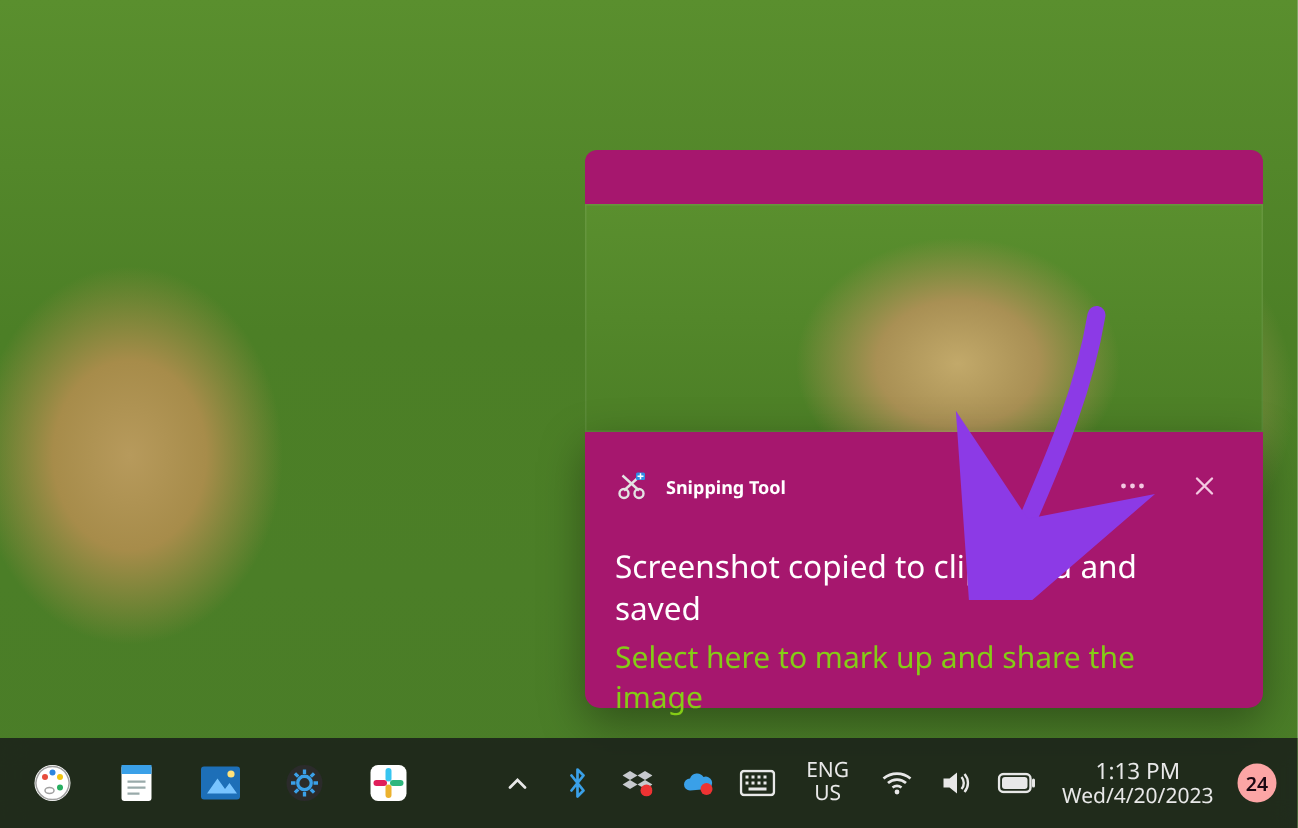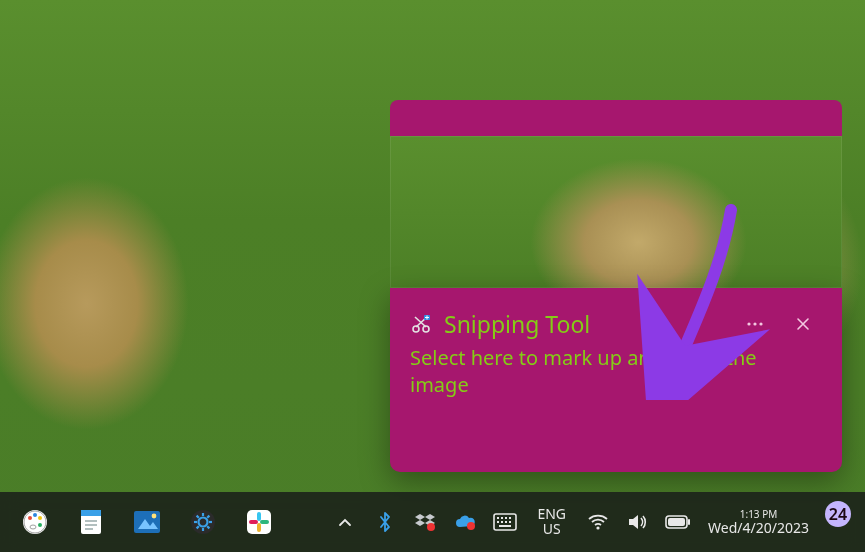--- a/index.html
+++ b/index.html
@@ -31,21 +31,21 @@
 
   
   .toast {
     position: absolute; left: 390px; top: 288px; width: 452px; height: 184px;
     background: #a6176e; border-radius: 0 0 10px 10px;
     color: #fff; padding: 20px 24px 22px 20px;
     box-shadow: 0 10px 30px rgba(0,0,0,.35);
   }
   .toast-header { display: flex; align-items: center; gap: 12px; height: 32px; }
   .toast-icon { width: 22px; height: 22px; display: flex; align-items: center; justify-content: center; }
-  .toast-app-name { font-size: 23px; font-weight: 400; color: #84cc16; }
+  .toast-app-name { font-size: 12px; font-weight: 700; color: #ffffff; }
   .toast-actions { margin-left: auto; display: flex; align-items: center; gap: 18px; }
   .toast-more, .toast-close {
     width: 30px; height: 30px; display: flex; align-items: center; justify-content: center;
     border-radius: 4px; cursor: pointer; color: #f6c6e2;
   }
   .toast-title { margin-top: 24px; font-size: 21px; font-weight: 400; color: #fff; }
   .toast-body  { margin-top: 4px; font-size: 20px; font-weight: 400; color: #84cc16; }
 
   
   .arrow-svg { position: absolute; left: 636px; top: 200px; width: 140px; height: 200px; pointer-events: none; }
@@ -59,34 +59,34 @@
   }
   .tb-left { display: flex; align-items: center; gap: 14px; padding-left: 14px; }
   .tb-icon {
     width: 42px; height: 42px; border-radius: 6px;
     display: flex; align-items: center; justify-content: center;
     cursor: pointer;
   }
 
   .tb-spacer { flex: 1; }
 
-  .tb-tray { display: flex; align-items: flex-start; gap: 12px; padding-right: 14px; color: #e8e8e8; }
+  .tb-tray { display: flex; align-items: center; gap: 12px; padding-right: 14px; color: #e8e8e8; }
   .tray-btn {
     min-width: 28px; height: 42px; border-radius: 4px;
     display: flex; align-items: center; justify-content: center;
     cursor: pointer; font-size: 14px;
   }
   .lang { flex-direction: column; line-height: 1.05; font-size: 14px; padding: 0 6px; text-align: center; }
   .clock { flex-direction: column; line-height: 1.1; font-size: 14px; text-align: right; padding: 0 4px; }
-  .clock .t { font-size: 10px; }
+  .clock .t { font-size: 15px; }
   .notif-badge {
     width: 26px; height: 26px; border-radius: 14px;
-    background: #c4b5fd; color: #1b0712;
+    background: #fca5a5; color: #1b0712;
     display: flex; align-items: center; justify-content: center;
-    font-size: 16px; font-weight: 600; cursor: pointer;
+    font-size: 13px; font-weight: 600; cursor: pointer;
   }
 </style>
 </head>
 <body>
 
 <div class="desktop-bg"></div>
 
 <div class="toast-top-strip"></div>
 <div class="toast-preview-area"></div>
 
@@ -111,20 +111,21 @@
             <circle cx="15" cy="3" r="1.6" fill="#f3c8e1"></circle>
         </svg>
       </div>
       <div class="toast-close">
         <svg width="14" height="14" viewBox="0 0 14 14">
           <path d="M2 2 L12 12 M12 2 L2 12" stroke="#f3c8e1" stroke-width="1.6" stroke-linecap="round"></path>
         </svg>
       </div>
     </div>
   </div>
+  <div class="toast-title">Screenshot copied to clipboard and saved</div>
   <div class="toast-body">Select here to mark up and share the image</div>
 </div>
 
 <svg class="arrow-svg" viewBox="0 0 140 200">
   <defs>
     <marker id="ah" markerWidth="14" markerHeight="14" refX="6" refY="6" orient="auto">
       <path d="M0 0 L12 6 L0 12 L4 6 Z" fill="#8c3ae6"></path>
     </marker>
   </defs>
   <path d="M95 10 C 85 70, 60 120, 40 168" stroke="#8c3ae6" stroke-width="12" fill="none" stroke-linecap="round" marker-end="url(#ah)"></path>

